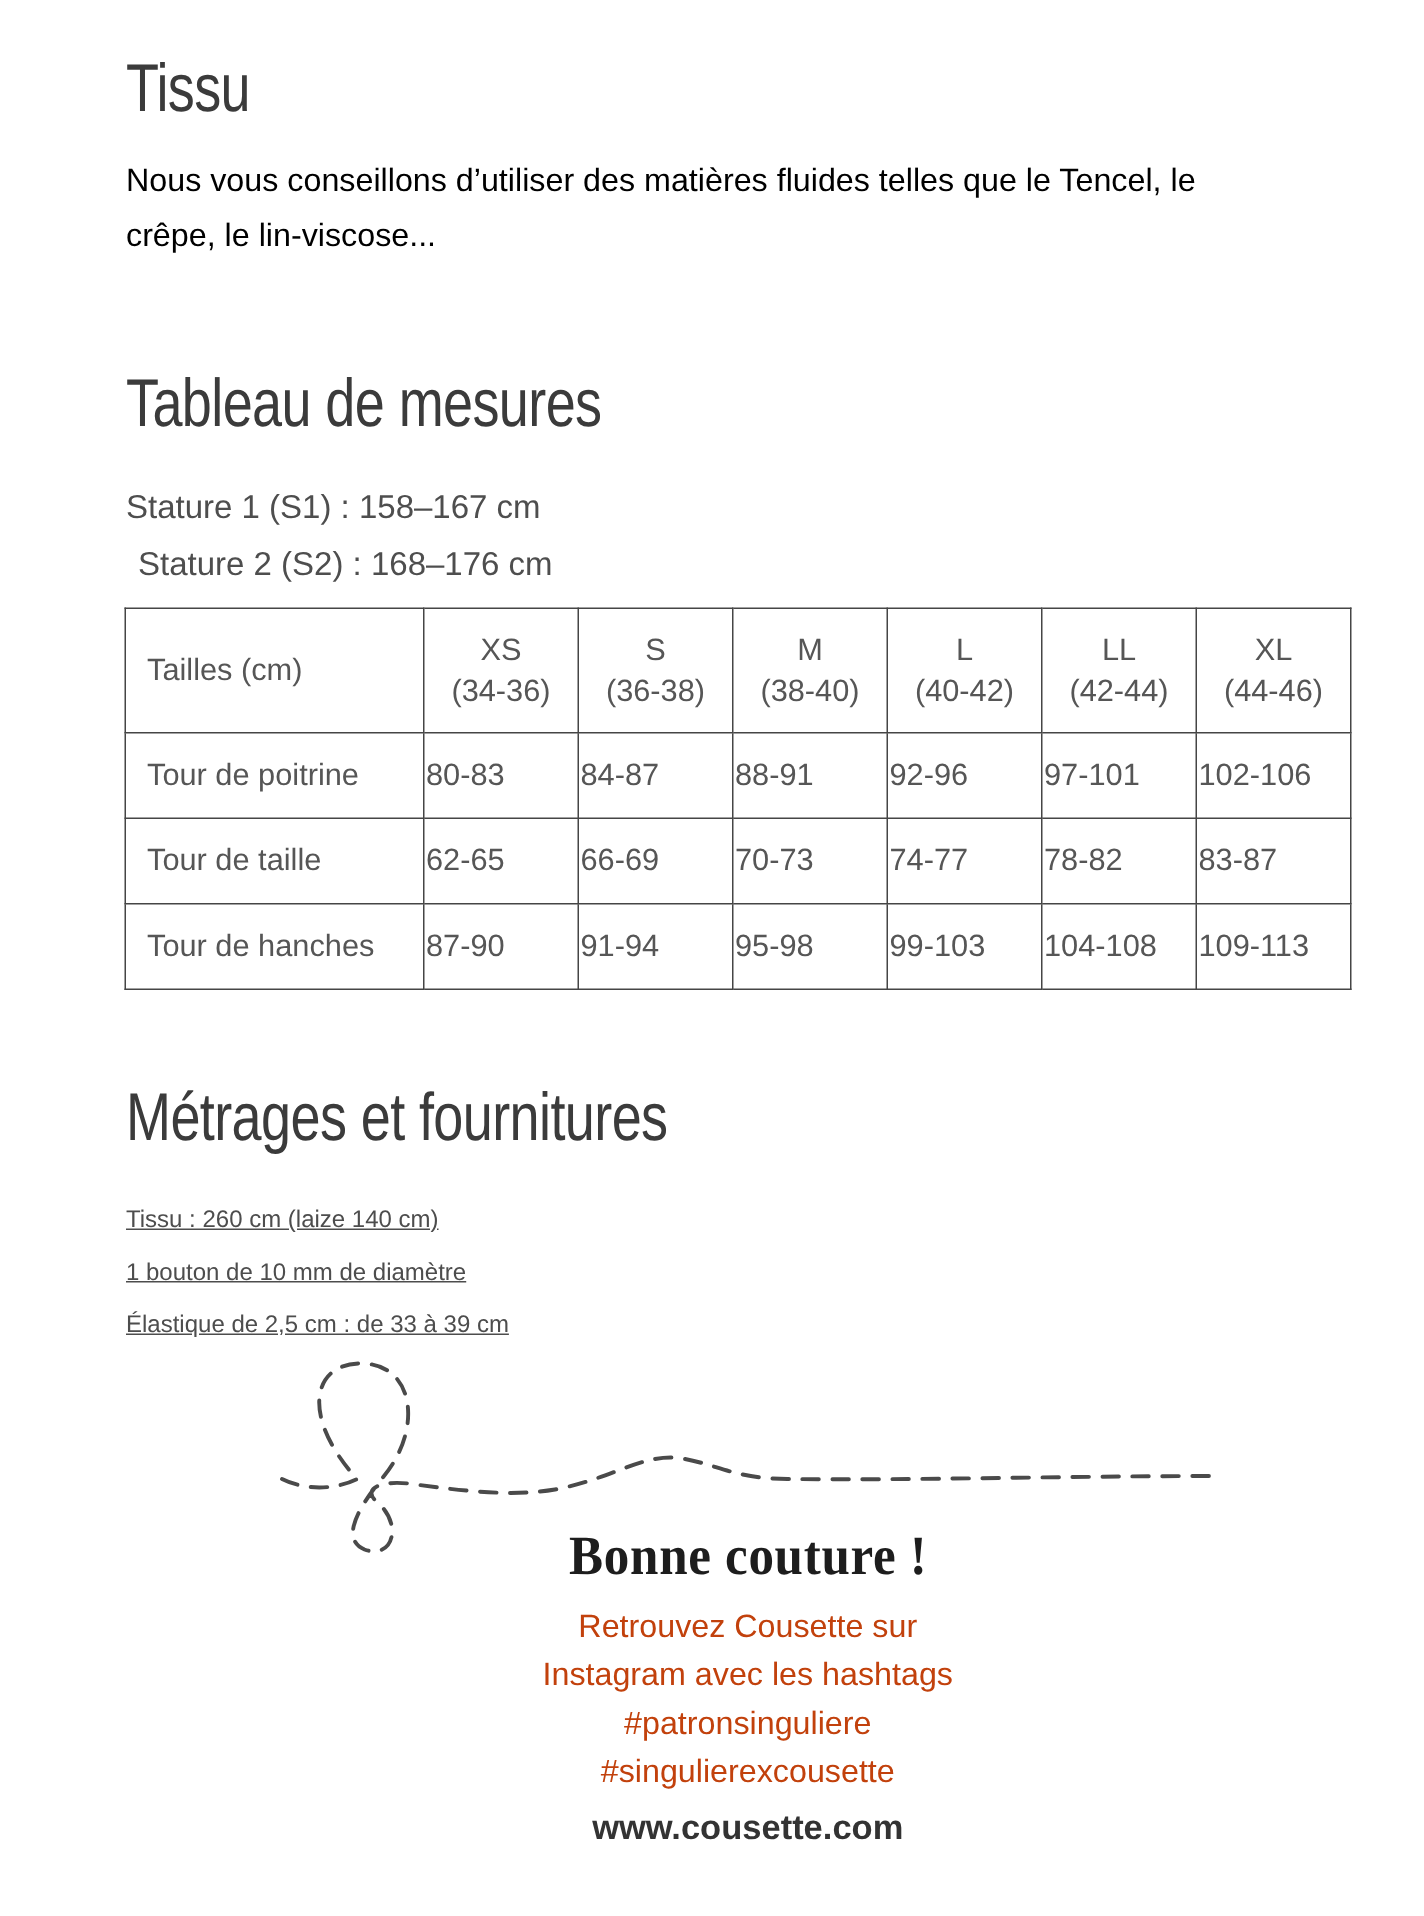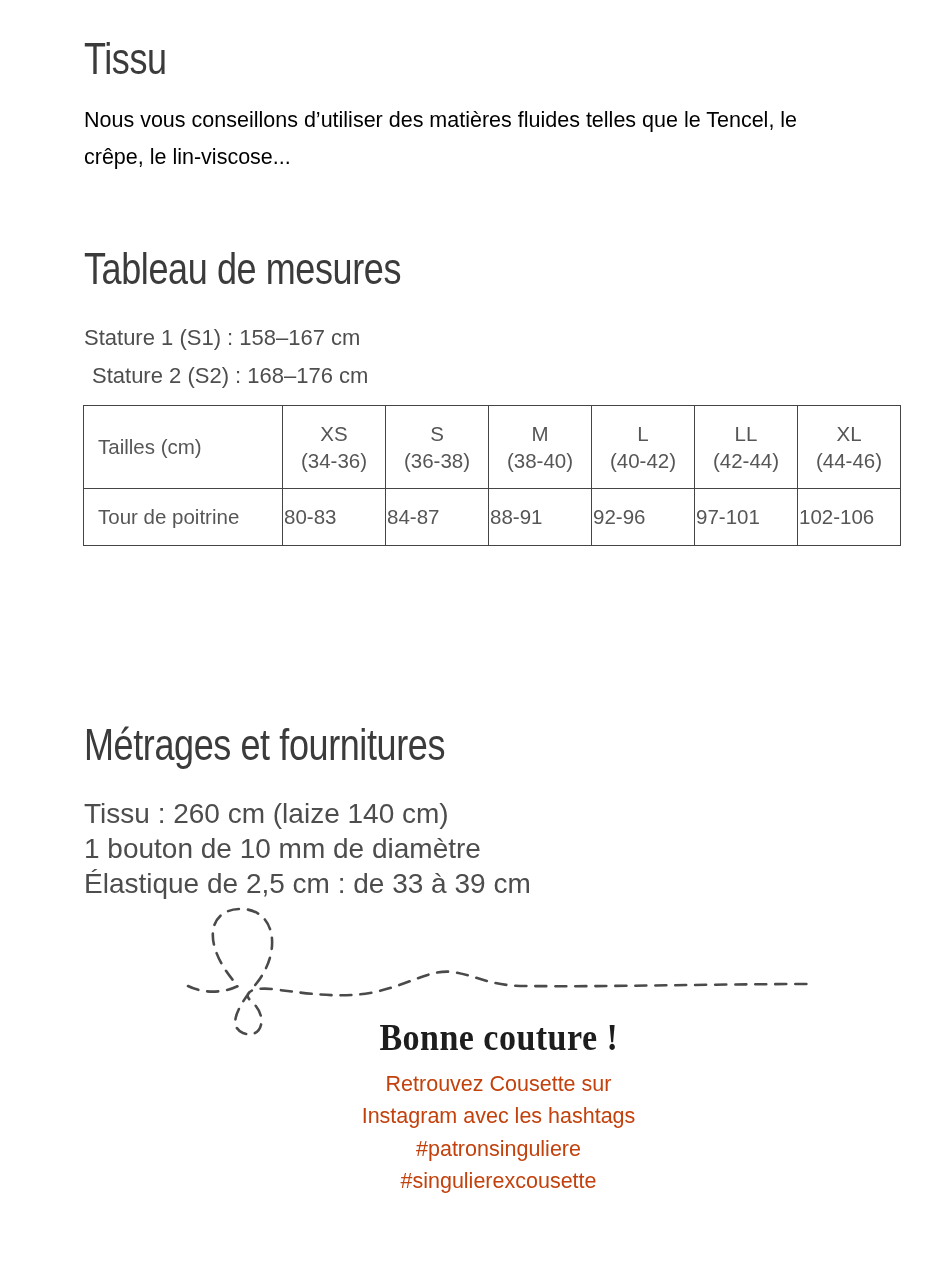--- a/index.html
+++ b/index.html
@@ -54,24 +54,25 @@
   table.mtable .corner {
     text-align: left;
     padding-left: 14px;
     width: 183px;
   }
   table.mtable th.sizecol { width: 100px; text-align: center; line-height: 27px; height: 80px; }
   table.mtable td.rowlabel { text-align: left; padding-left: 14px; height: 54px; }
   table.mtable td.val { text-align: left; height: 54px; }
 
   .metrline {
-    font-size: 28px;
+    font-size: 16px;
     color: #4d4d4d;
     line-height: 35px;
     white-space: nowrap;
+    text-decoration: underline;
   }
 
   
   .footer {
     position: absolute;
     top: 1018px;
     left: 48px;
     width: 901px;
     text-align: center;
   }
@@ -148,20 +149,38 @@
     </th>
   </tr>
   <tr>
     <td class="rowlabel">Tour de poitrine</td>
     <td class="val">80-83</td>
     <td class="val">84-87</td>
     <td class="val">88-91</td>
     <td class="val">92-96</td>
     <td class="val">97-101</td>
     <td class="val">102-106</td>
+  </tr>
+  <tr>
+    <td class="rowlabel">Tour de taille</td>
+    <td class="val">62-65</td>
+    <td class="val">66-69</td>
+    <td class="val">70-73</td>
+    <td class="val">74-77</td>
+    <td class="val">78-82</td>
+    <td class="val">83-87</td>
+  </tr>
+  <tr>
+    <td class="rowlabel">Tour de hanches</td>
+    <td class="val">87-90</td>
+    <td class="val">91-94</td>
+    <td class="val">95-98</td>
+    <td class="val">99-103</td>
+    <td class="val">104-108</td>
+    <td class="val">109-113</td>
   </tr>
 </tbody>
   </table>
 
 <div class="abs heading" style="left:84px; top:722px;">Métrages et fournitures</div>
 
 <div class="abs" style="left:84px; top:796px;">
   <div class="metrline">Tissu : 260 cm (laize 140 cm)</div>
   <div class="metrline">1 bouton de 10 mm de diamètre</div>
   <div class="metrline">Élastique de 2,5 cm : de 33 à 39 cm</div>
@@ -184,13 +203,14 @@
 </div>
 
 <div class="footer">
   <div>
     <span class="bonne">Bonne couture !</span>
   </div>
   <div class="footline">Retrouvez Cousette sur</div>
   <div class="footline">Instagram avec les hashtags</div>
   <div class="footline">#patronsinguliere</div>
   <div class="footline">#singulierexcousette</div>
+  <div class="website">www.cousette.com</div>
 </div>
 
 </body></html>

